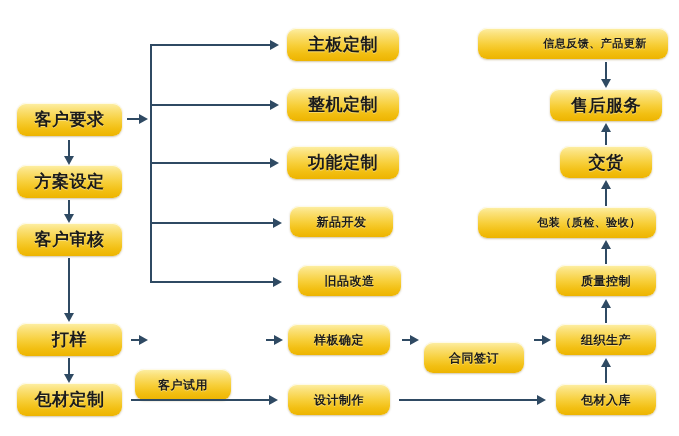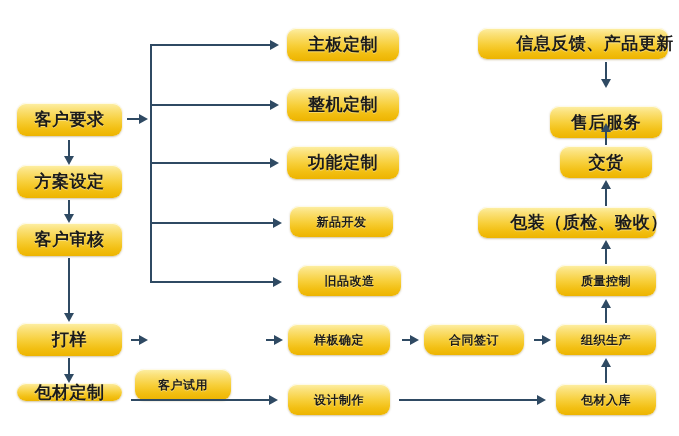--- a/index.html
+++ b/index.html
@@ -35,21 +35,21 @@
                 inset 0 1px 0 rgba(255,255,255,0.75);
     color: #1b1b1b;
     font-weight: bold;
     letter-spacing: 0.5px;
     white-space: nowrap;
     text-shadow: 0 1px 0 rgba(255,255,255,0.35);
     line-height: 1;
   }
   .node-lg { font-size: 17px; }
   .node-md { font-size: 12px; }
-  .node-sm { font-size: 17px; padding-left: 44px; }
+  .node-sm { font-size: 11px; padding-left: 44px; }
 
   
   .ln {
     position: absolute;
     background: #2f4a63;
   }
   .ln-h { height: 2px; }
   .ln-v { width: 2px; }
 
   .arrowhead {
@@ -79,51 +79,51 @@
 <div id="canvas">
 
   <div class="node node-lg" style="left:17px; top:103px; width:105px; height:33px;">客户要求</div>
 
   <div class="node node-lg" style="left:17px; top:165px; width:105px; height:33px;">方案设定</div>
 
   <div class="node node-lg" style="left:17px; top:223px; width:105px; height:33px;">客户审核</div>
 
   <div class="node node-lg" style="left:17px; top:323px; width:105px; height:33px;">打样</div>
 
-  <div class="node node-lg" style="left:17px; top:383px; width:105px; height:18px;">包材定制</div>
+  <div class="node node-lg" style="left:17px; top:383px; width:105px; height:33px;">包材定制</div>
 
   <div class="node node-lg" style="left:287px; top:28px; width:112px; height:33px;">主板定制</div>
 
   <div class="node node-lg" style="left:287px; top:88px; width:112px; height:33px;">整机定制</div>
 
   <div class="node node-lg" style="left:287px; top:146px; width:112px; height:33px;">功能定制</div>
 
   <div class="node node-md" style="left:290px; top:206px; width:103px; height:31px;">新品开发</div>
 
   <div class="node node-md" style="left:298px; top:265px; width:103px; height:31px;">旧品改造</div>
 
   <div class="node node-md" style="left:135px; top:324px; width:96px; height:31px;margin-top:45px;">客户试用</div>
 
   <div class="node node-md" style="left:288px; top:324px; width:102px; height:31px;">样板确定</div>
 
-  <div class="node node-md" style="left:424px; top:324px; width:100px; height:31px;border-radius:11px;">合同签订</div>
+  <div class="node node-md" style="left:424px; top:342px; width:100px; height:31px;">合同签订</div>
 
   <div class="node node-md" style="left:556px; top:324px; width:100px; height:31px;">组织生产</div>
 
   <div class="node node-md" style="left:288px; top:384px; width:102px; height:31px;">设计制作</div>
 
   <div class="node node-md" style="left:556px; top:384px; width:100px; height:31px;">包材入库</div>
 
   <div class="node node-md" style="left:556px; top:265px; width:100px; height:31px;">质量控制</div>
 
   <div class="node node-sm" style="left:478px; top:207px; width:178px; height:31px;font-family:Liberation Serif, serif;">包装（质检、验收）</div>
 
   <div class="node node-lg" style="left:560px; top:146px; width:92px; height:32px;">交货</div>
 
-  <div class="node node-lg" style="left:550px; top:89px; width:112px; height:32px;margin-top:17px;">售后服务</div>
+  <div class="node node-lg" style="left:550px; top:89px; width:112px; height:32px;">售后服务</div>
 
   <div class="node node-sm" style="left:478px; top:28px; width:190px; height:31px;">信息反馈、产品更新</div>
 
   <div class="ln ln-v" style="left:68px; top:140px; height:17px;"></div>
   <div class="arrowhead ah-down" style="left:64px; top:156px;"></div>
 
   <div class="ln ln-v" style="left:68px; top:200px; height:15px;"></div>
   <div class="arrowhead ah-down" style="left:64px; top:214px;"></div>
 
   <div class="ln ln-v" style="left:68px; top:258px; height:56px;"></div>

